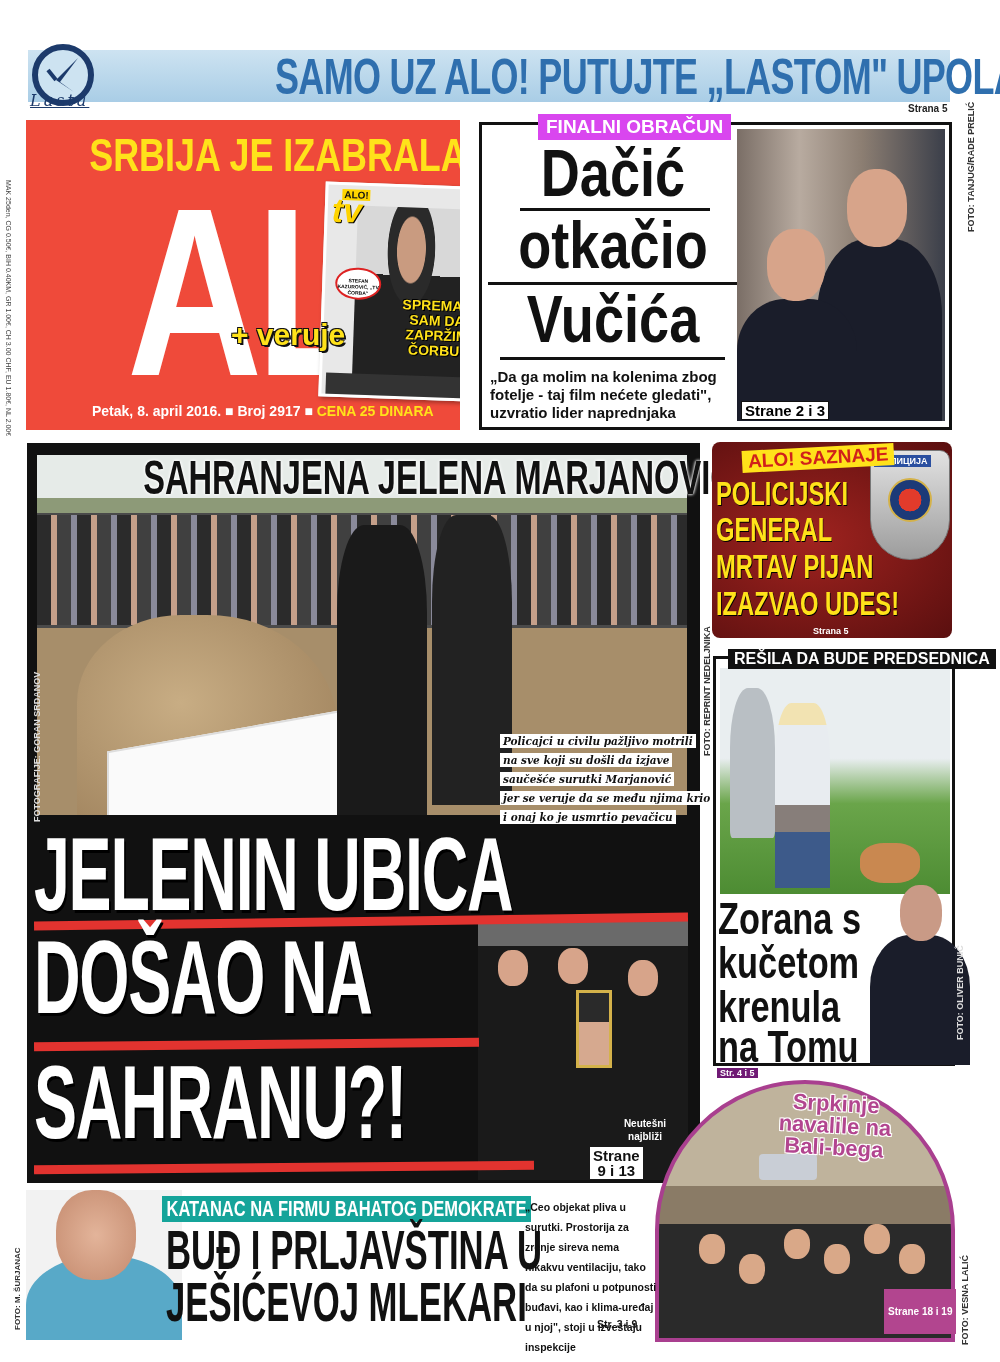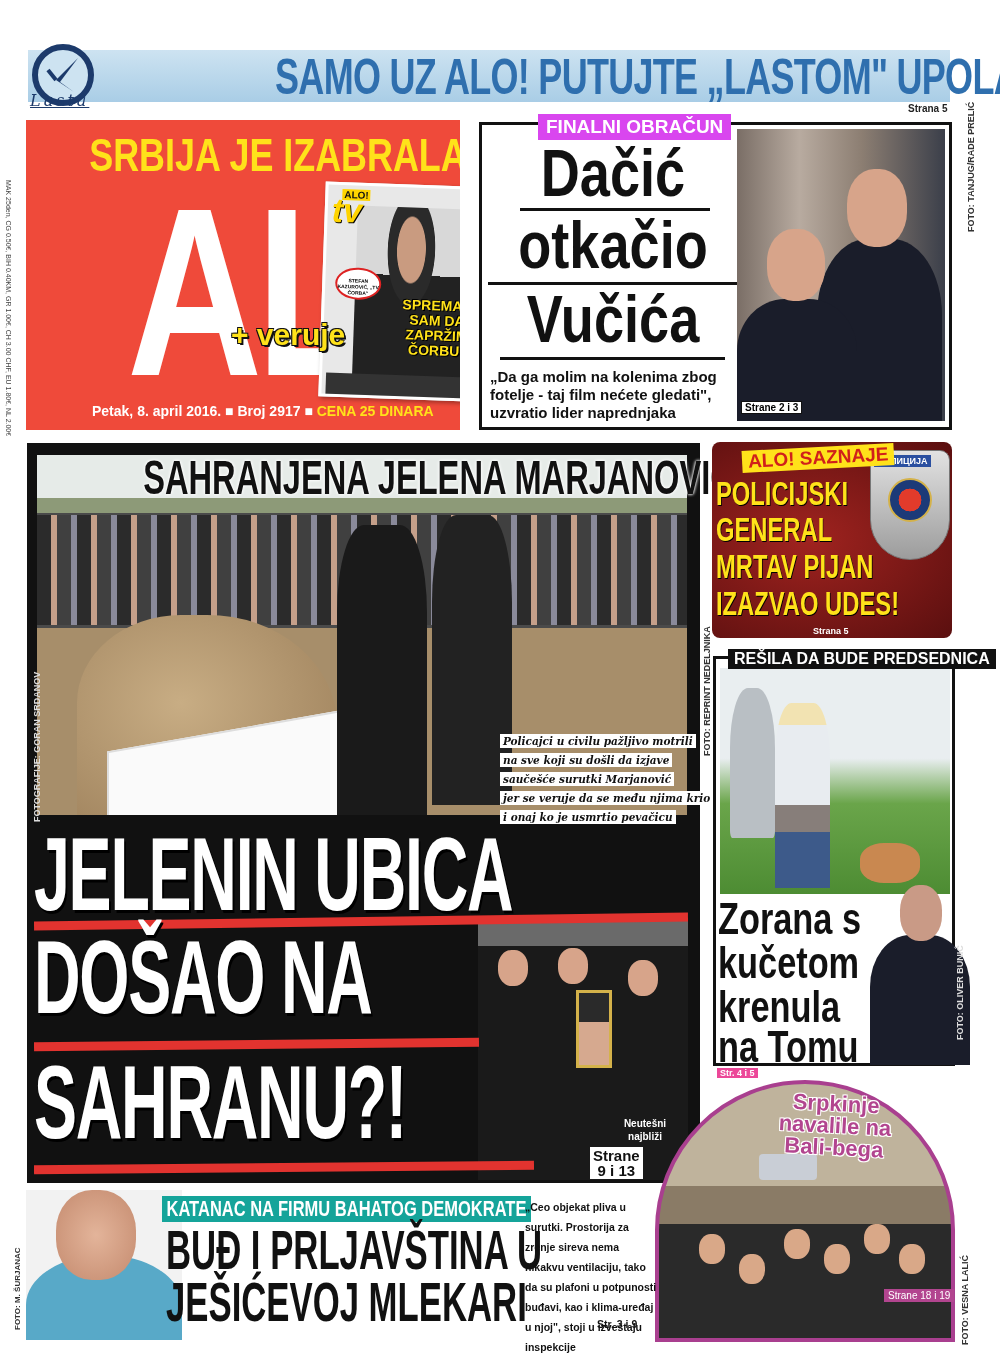--- a/index.html
+++ b/index.html
@@ -31,21 +31,21 @@
 
   
   #dacic { left: 479px; top: 122px; width: 473px; height: 308px; border: 3px solid #111; background: #fff; }
   #dacic-tag { left: 538px; top: 114px; background: #d946ef; color: #fff; padding: 2px 8px; font-size: 19px; font-weight: 900; white-space: nowrap; }
   .dacic-line { position: absolute; left: 488px; width: 250px; text-align: center; font-size: 66px; font-weight: 900; color: #111; line-height: 1; transform: scaleX(0.82); transform-origin: center top; white-space: nowrap; }
   .rule { position: absolute; height: 3px; background: #111; }
   #dacic-quote { left: 490px; top: 368px; width: 250px; font-size: 15px; font-weight: 700; color: #111; line-height: 18px; }
   #dacic-photo { left: 737px; top: 129px; width: 208px; height: 292px; background: linear-gradient(90deg, #7a6e66 0%, #b8aba0 30%, #8c7e72 60%, #3b3f4a 100%); overflow: hidden; }
   .suit { position: absolute; background: #1a1d2a; border-radius: 40% 40% 0 0; }
   .face { position: absolute; background: #d7a48a; border-radius: 45%; }
-  #dacic-strane { left: 741px; top: 401px; background: #fff; border: 1px solid #111; font-size: 10px; font-weight: 700; padding: 0 3px; }
+  #dacic-strane { left: 741px; top: 401px; background: #fff; border: 1px solid #111; font-size: 15px; font-weight: 700; padding: 0 3px; }
   #dacic-credit { left: 966px; top: 232px; font-size: 9px; font-weight: 700; color: #333; transform: rotate(-90deg); transform-origin: left top; white-space: nowrap; }
 
   
   #main { left: 27px; top: 443px; width: 673px; height: 740px; background: #111; }
   #main-photo { left: 37px; top: 455px; width: 650px; height: 360px; overflow: hidden; background: linear-gradient(#e6ebe8 0 12%, #8d9a78 12% 16%, #4a4a4a 16% 48%, #a78e6a 48% 100%); }
   #crowd { left: 0; top: 60px; width: 650px; height: 110px; background: repeating-linear-gradient(90deg, #2b2b2b 0 14px, #c5a08a 14px 20px, #404040 20px 34px, #8a8a9a 34px 40px); }
   #dirt { left: 40px; top: 160px; width: 260px; height: 220px; background: radial-gradient(ellipse at 40% 40%, #c8ad84, #9a7d58); border-radius: 40% 50% 0 0; }
   #coffin { left: 70px; top: 270px; width: 300px; height: 110px; background: #fafafa; transform: skewY(-10deg); border: 2px solid #ddd; }
   #mourner1 { left: 300px; top: 70px; width: 90px; height: 290px; background: #1a1a1a; border-radius: 30% 30% 0 0; }
   #mourner2 { left: 395px; top: 60px; width: 80px; height: 290px; background: #222; border-radius: 30% 30% 0 0; }
@@ -72,28 +72,28 @@
   
   #zorana { left: 713px; top: 656px; width: 242px; height: 410px; border: 3px solid #111; background: #fff; }
   #zorana-tag { left: 728px; top: 649px; background: #111; color: #fff; padding: 1px 6px; font-size: 16px; font-weight: 900; white-space: nowrap; }
   #zorana-photo { left: 720px; top: 668px; width: 230px; height: 226px; overflow: hidden; background: linear-gradient(#e9eef0 0 40%, #6aa54a 60%, #4d8c33 100%); }
   #statue { left: 10px; top: 20px; width: 45px; height: 150px; background: #b9bfc4; border-radius: 40% 40% 5% 5%; }
   #woman { left: 55px; top: 35px; width: 55px; height: 185px; background: linear-gradient(#f2e3b2 0 12%, #e8ecf0 12% 55%, #877e7a 55% 70%, #3d5a8a 70%); border-radius: 30% 30% 0 0; }
   #dog { left: 140px; top: 175px; width: 60px; height: 40px; background: #c98850; border-radius: 40%; }
   #zorana-credit { left: 702px; top: 756px; font-size: 9px; font-weight: 700; color: #333; transform: rotate(-90deg); transform-origin: left top; white-space: nowrap; }
   .zor-line { position: absolute; left: 718px; font-size: 44px; font-weight: 900; color: #111; line-height: 1; transform: scaleX(0.78); transform-origin: left top; white-space: nowrap; }
   #nikolic { left: 870px; top: 885px; width: 100px; height: 180px; }
-  #zorana-str { left: 717px; top: 1068px; background: #ec4899; color: #fff; font-size: 9px; font-weight: 700; padding: 0 3px; }
+  #zorana-str { left: 717px; top: 1068px; background: #701a75; color: #fff; font-size: 9px; font-weight: 700; padding: 0 3px; }
   #nikolic-credit { left: 955px; top: 1040px; font-size: 9px; font-weight: 700; color: #ddd; transform: rotate(-90deg); transform-origin: left top; white-space: nowrap; }
 
   
   #bali { left: 655px; top: 1080px; width: 300px; height: 262px; border: 4px solid #a93f8f; border-radius: 150px 150px 0 0; overflow: hidden; background: linear-gradient(#bfb39c 0 40%, #8a7b66 40% 55%, #2a2a2a 55%); }
   .selfie-face { position: absolute; width: 26px; height: 30px; background: #d9a888; border-radius: 45%; }
   #bali-title { left: 760px; top: 1093px; width: 150px; text-align: center; font-size: 22px; line-height: 22px; font-weight: 900; color: #b2458f; transform: rotate(3deg); text-shadow: 1px 1px 0 #fff, -1px -1px 0 #fff, 1px -1px 0 #fff, -1px 1px 0 #fff; }
-  #bali-strane { left: 884px; top: 1289px; background: #b2458f; color: #fff; font-size: 10px; font-weight: 400; padding: 1px 4px; }
+  #bali-strane { left: 884px; top: 1289px; background: #b2458f; color: #fff; font-size: 10px; font-weight: 700; padding: 17px 4px; }
   #bali-credit { left: 960px; top: 1345px; font-size: 9px; font-weight: 700; color: #333; transform: rotate(-90deg); transform-origin: left top; white-space: nowrap; }
 
   
   #jesic-photo { left: 26px; top: 1190px; width: 156px; height: 150px; overflow: hidden; background: #f2f2f2; }
   #jesic-head { left: 30px; top: 0; width: 80px; height: 90px; background: radial-gradient(#e3b49a, #c48a6e); border-radius: 45%; }
   #jesic-cape { left: 0; top: 65px; width: 156px; height: 100px; background: #58a9c8; border-radius: 50% 50% 0 0; }
   #jesic-credit { left: 13px; top: 1330px; font-size: 8px; font-weight: 700; color: #333; transform: rotate(-90deg); transform-origin: left top; white-space: nowrap; }
   #bottom-tag { left: 162px; top: 1196px; background: #15a49a; color: #fff; padding: 0 6px; font-size: 22px; font-weight: 900; white-space: nowrap; transform: scaleX(0.75); transform-origin: left top; }
   .bot-hl { position: absolute; left: 166px; font-size: 56px; font-weight: 900; color: #111; line-height: 1; transform: scaleX(0.62); transform-origin: left top; white-space: nowrap; }
   #bottom-quote { left: 516px; top: 1197px; width: 135px; font-size: 10.5px; line-height: 20px; font-weight: 700; color: #111; margin-left: 9px; }

